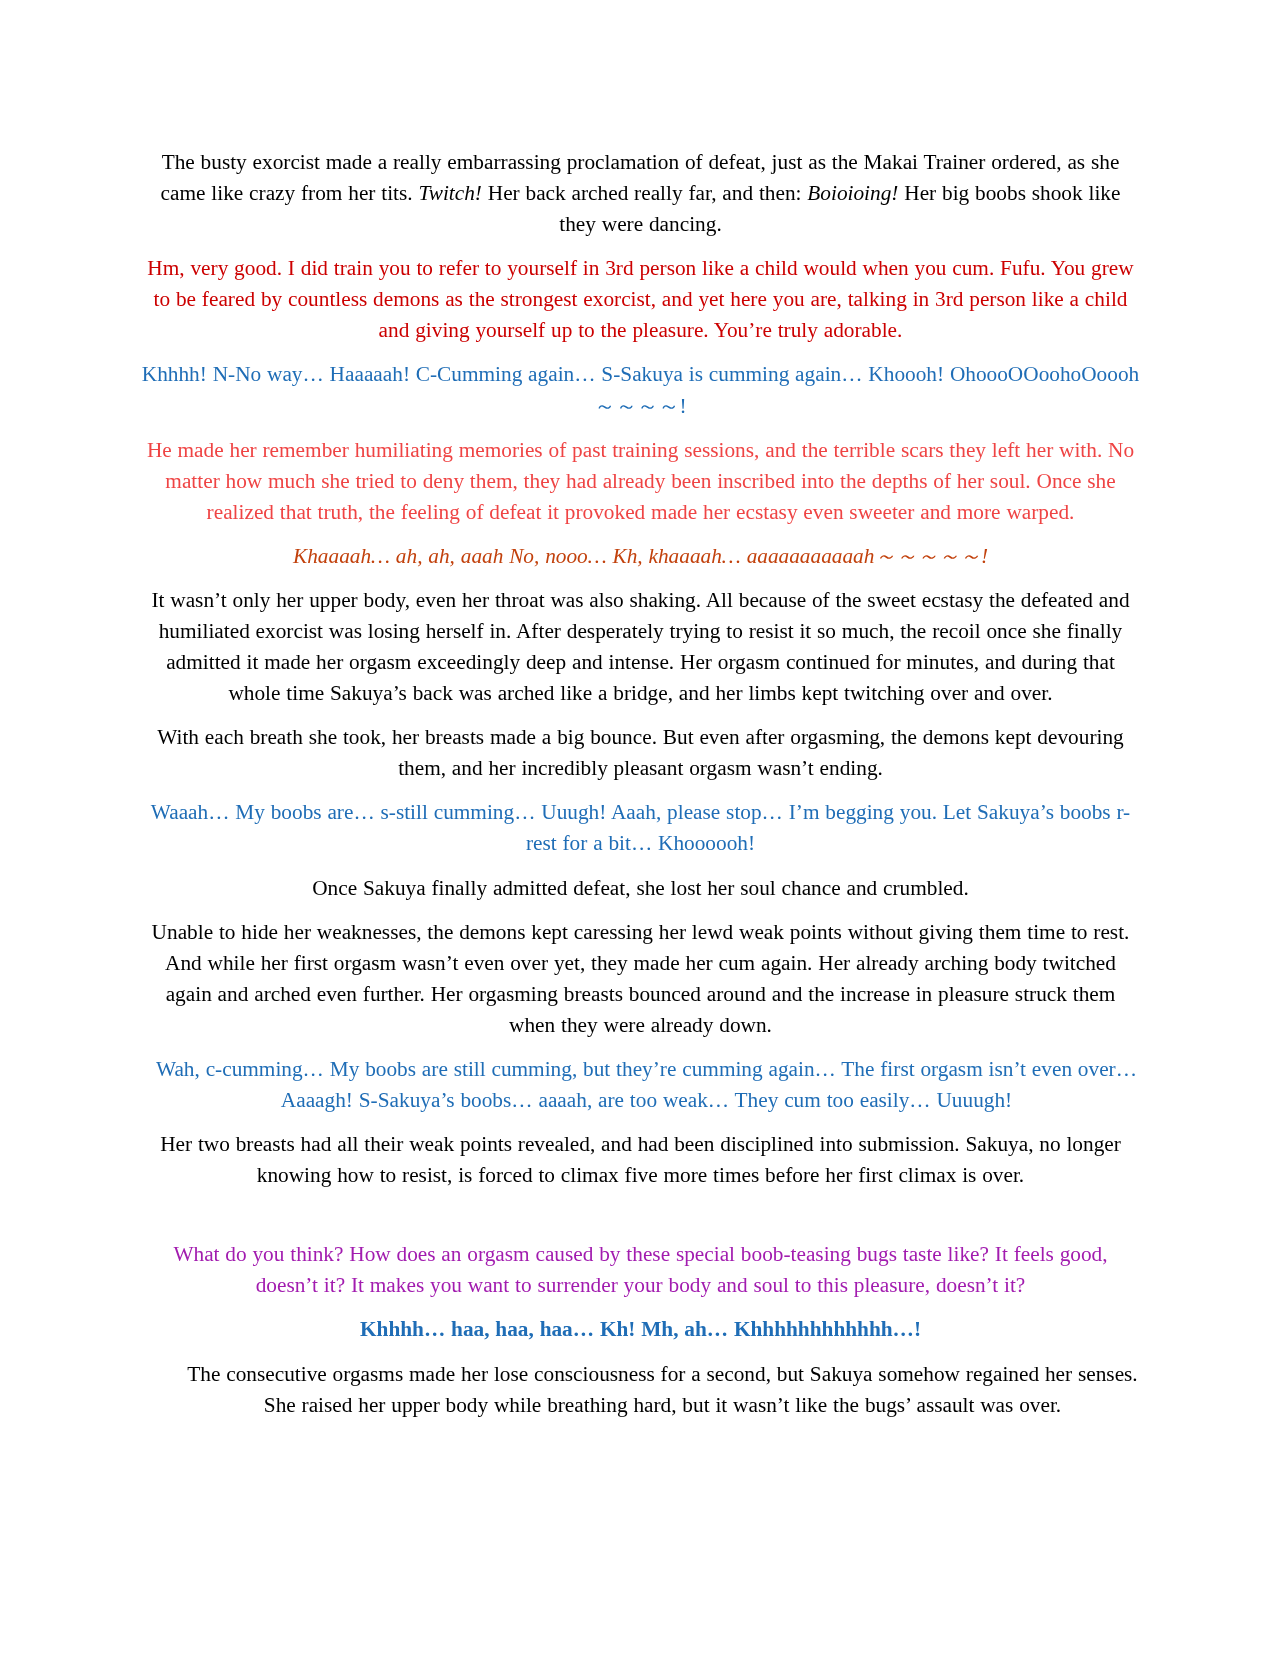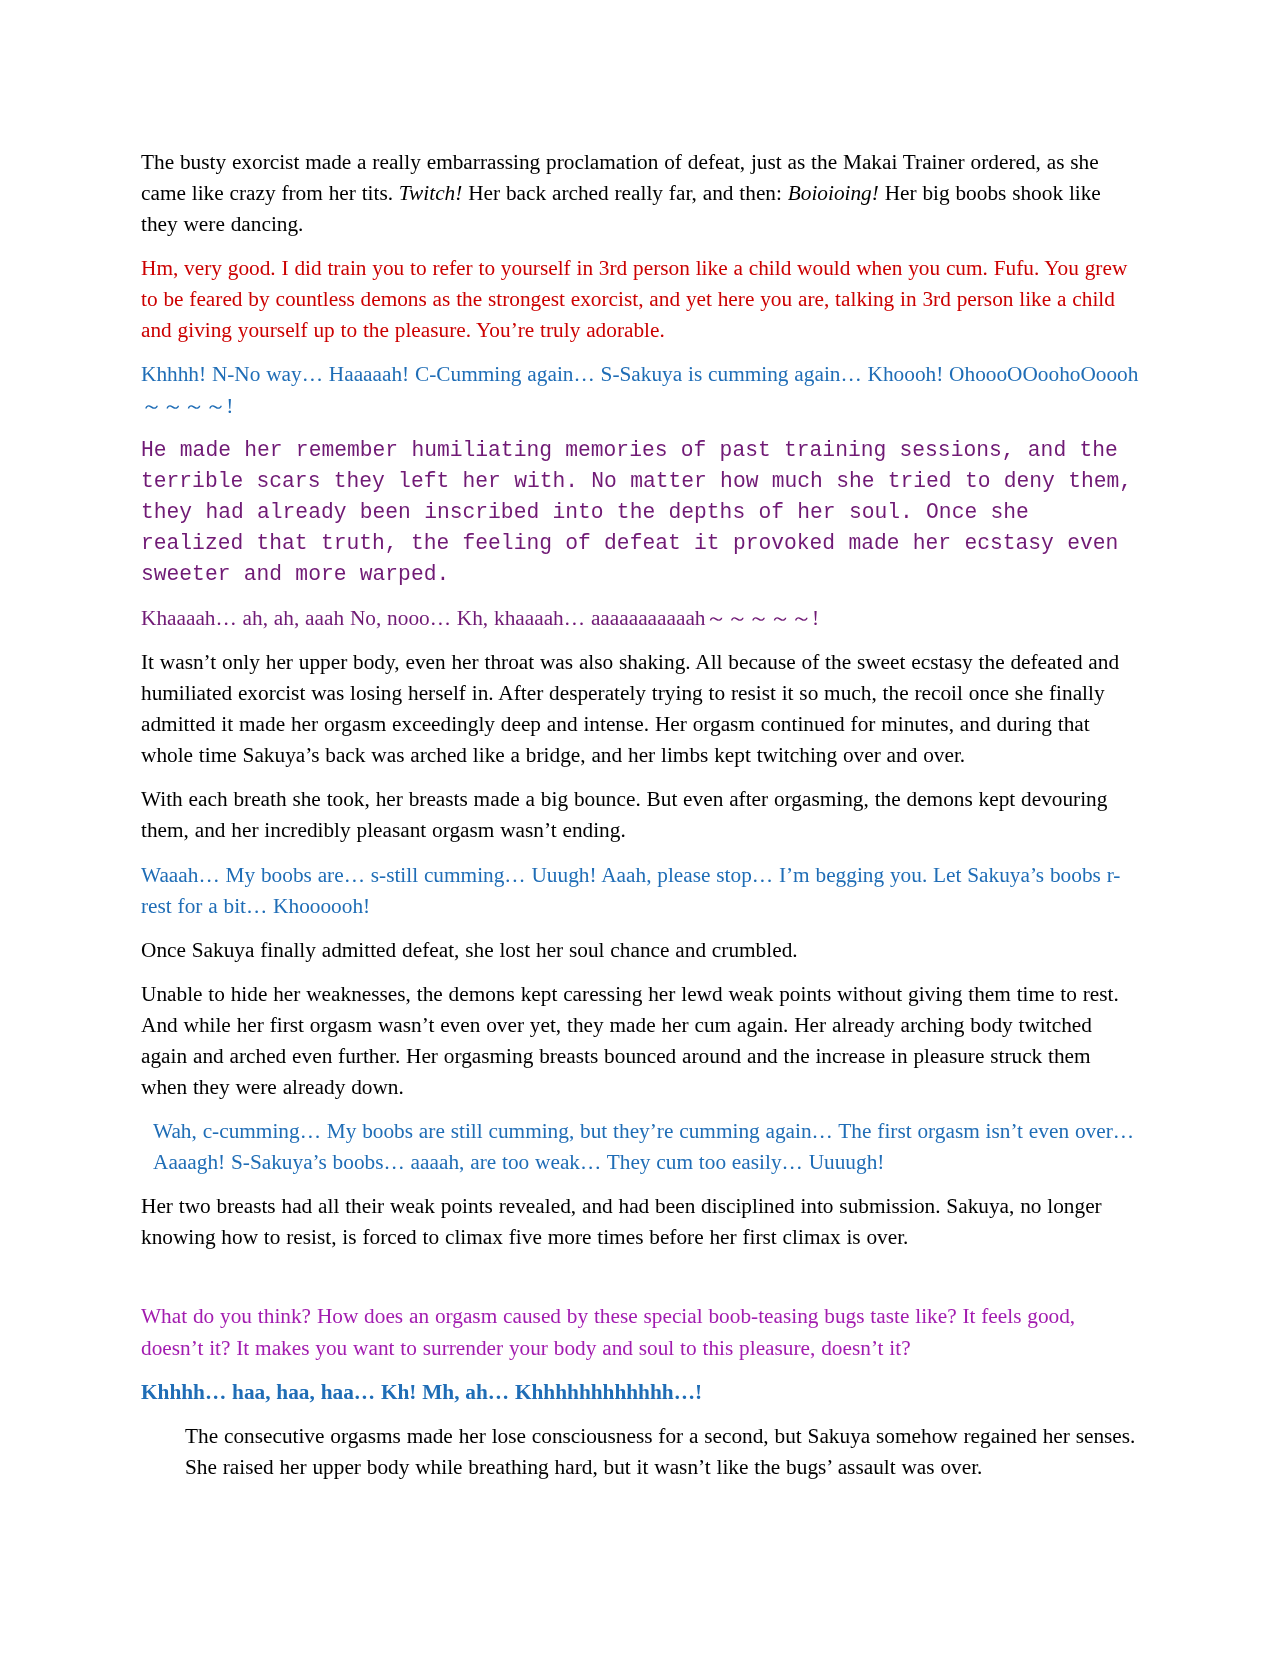--- a/index.html
+++ b/index.html
@@ -11,20 +11,21 @@
     width: 1280px;
     height: 1656px;
     overflow: hidden;
     font-family: "Liberation Serif", serif;
   }
   .page {
     width: 1280px;
     height: 1560px;
     background: #ffffff;
     box-sizing: border-box;
+    text-align: center;
   }
   .doc-body {
     box-sizing: border-box;
     padding: 147px 140px 0 141px;
   }
   .para {
     margin: 0 0 13px 0;
     font-size: 21.3px;
     line-height: 1.46;
     word-spacing: 0.5px;
@@ -34,22 +35,22 @@
   }
 </style>
 </head>
 <body>
 
 <div class="page">
   <div class="doc-body">
       <p class="para" style="color: rgb(0, 0, 0);"><span>The busty exorcist made a really embarrassing proclamation of defeat, just as the Makai Trainer ordered, as she came like crazy from her tits. </span><span class="it">Twitch!</span><span> Her back arched really far, and then: </span><span class="it">Boioioing!</span><span> Her big boobs shook like they were dancing.</span></p>
       <p class="para" style="color: rgb(204, 0, 0);"><span>Hm, very good. I did train you to refer to yourself in 3rd person like a child would when you cum. Fufu. You grew to be feared by countless demons as the strongest exorcist, and yet here you are, talking in 3rd person like a child and giving yourself up to the pleasure. You’re truly adorable.</span></p>
       <p class="para" style="color: rgb(31, 109, 182);"><span>Khhhh! N-No way… Haaaaah! C-Cumming again… S-Sakuya is cumming again… Khoooh! OhoooOOoohoOoooh～～～～!</span></p>
-      <p class="para" style="color: #701a75; font-family: Liberation Mono, monospace;"><span>He made her remember humiliating memories of past training sessions, and the terrible scars they left her with. No matter how much she tried to deny them, they had already been inscribed into the depths of her soul. Once she realized that truth, the feeling of defeat it provoked made her ecstasy even sweeter and more warped.</span></p>
-      <p class="para" style="color: #701a75;"><span>Khaaaah… ah, ah, aaah No, nooo… Kh, khaaaah… aaaaaaaaaaah～～～～～!</span></p>
+      <p class="para" style="color: #ef4444;"><span>He made her remember humiliating memories of past training sessions, and the terrible scars they left her with. No matter how much she tried to deny them, they had already been inscribed into the depths of her soul. Once she realized that truth, the feeling of defeat it provoked made her ecstasy even sweeter and more warped.</span></p>
+      <p class="para" style="color: #c2410c; font-style: italic;"><span>Khaaaah… ah, ah, aaah No, nooo… Kh, khaaaah… aaaaaaaaaaah～～～～～!</span></p>
       <p class="para" style="color: rgb(0, 0, 0);"><span>It wasn’t only her upper body, even her throat was also shaking. All because of the sweet ecstasy the defeated and humiliated exorcist was losing herself in. After desperately trying to resist it so much, the recoil once she finally admitted it made her orgasm exceedingly deep and intense. Her orgasm continued for minutes, and during that whole time Sakuya’s back was arched like a bridge, and her limbs kept twitching over and over.</span></p>
       <p class="para" style="color: rgb(0, 0, 0);"><span>With each breath she took, her breasts made a big bounce. But even after orgasming, the demons kept devouring them, and her incredibly pleasant orgasm wasn’t ending.</span></p>
       <p class="para" style="color: rgb(31, 109, 182);"><span>Waaah… My boobs are… s-still cumming… Uuugh! Aaah, please stop… I’m begging you. Let Sakuya’s boobs r-rest for a bit… Khoooooh!</span></p>
       <p class="para" style="color: rgb(0, 0, 0);"><span>Once Sakuya finally admitted defeat, she lost her soul chance and crumbled.</span></p>
       <p class="para" style="color: rgb(0, 0, 0);"><span>Unable to hide her weaknesses, the demons kept caressing her lewd weak points without giving them time to rest. And while her first orgasm wasn’t even over yet, they made her cum again. Her already arching body twitched again and arched even further. Her orgasming breasts bounced around and the increase in pleasure struck them when they were already down.</span></p>
       <p class="para" style="color: rgb(31, 109, 182); margin-left: 12px;"><span>Wah, c-cumming… My boobs are still cumming, but they’re cumming again… The first orgasm isn’t even over… Aaaagh! S-Sakuya’s boobs… aaaah, are too weak… They cum too easily… Uuuugh!</span></p>
       <p class="para" style="color: rgb(0, 0, 0);"><span>Her two breasts had all their weak points revealed, and had been disciplined into submission. Sakuya, no longer knowing how to resist, is forced to climax five more times before her first climax is over.</span></p>
       <p class="para" style="color: #a21caf; margin-top: 48px;"><span>What do you think? How does an orgasm caused by these special boob-teasing bugs taste like? It feels good, doesn’t it? It makes you want to surrender your body and soul to this pleasure, doesn’t it?</span></p>
       <p class="para" style="color: rgb(31, 109, 182); font-weight: bold;"><span>Khhhh… haa, haa, haa… Kh! Mh, ah… Khhhhhhhhhhhh…!</span></p>
       <p class="para" style="color: rgb(0, 0, 0); margin-left: 44px;"><span>The consecutive orgasms made her lose consciousness for a second, but Sakuya somehow regained her senses. She raised her upper body while breathing hard, but it wasn’t like the bugs’ assault was over.</span></p>

